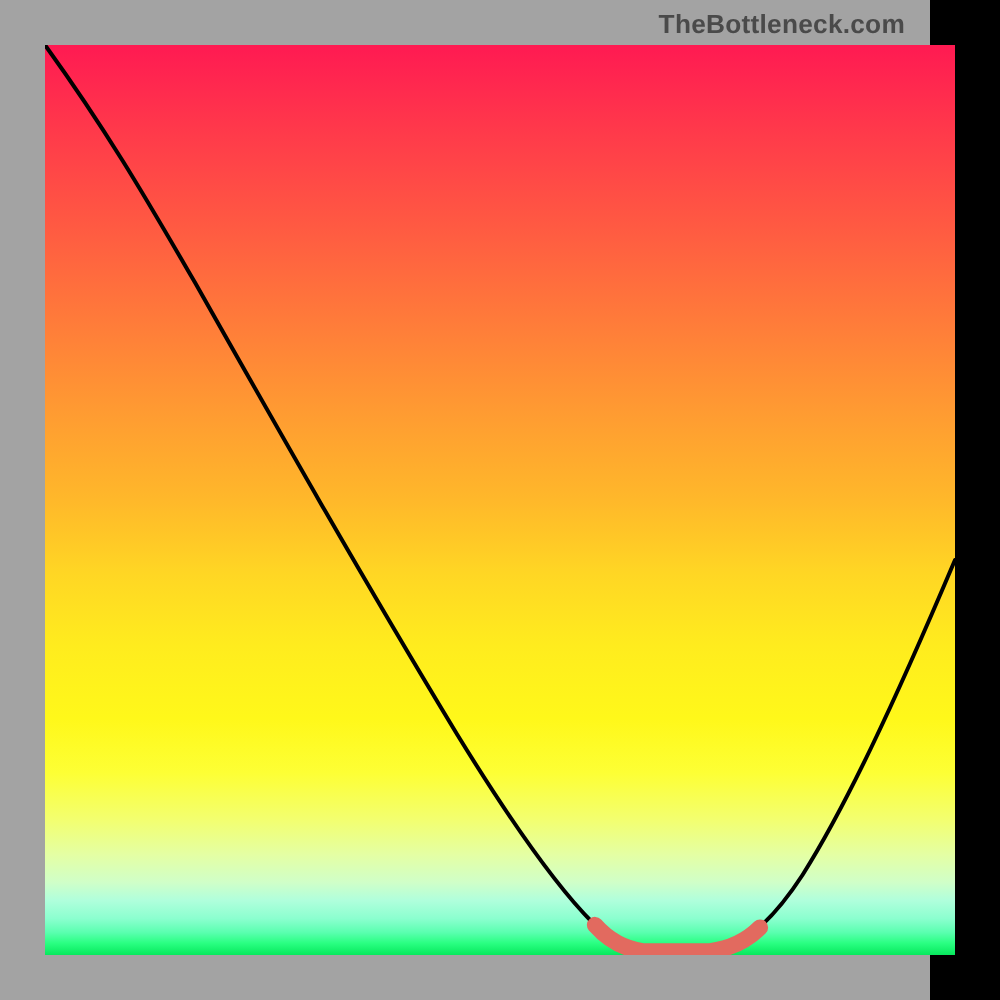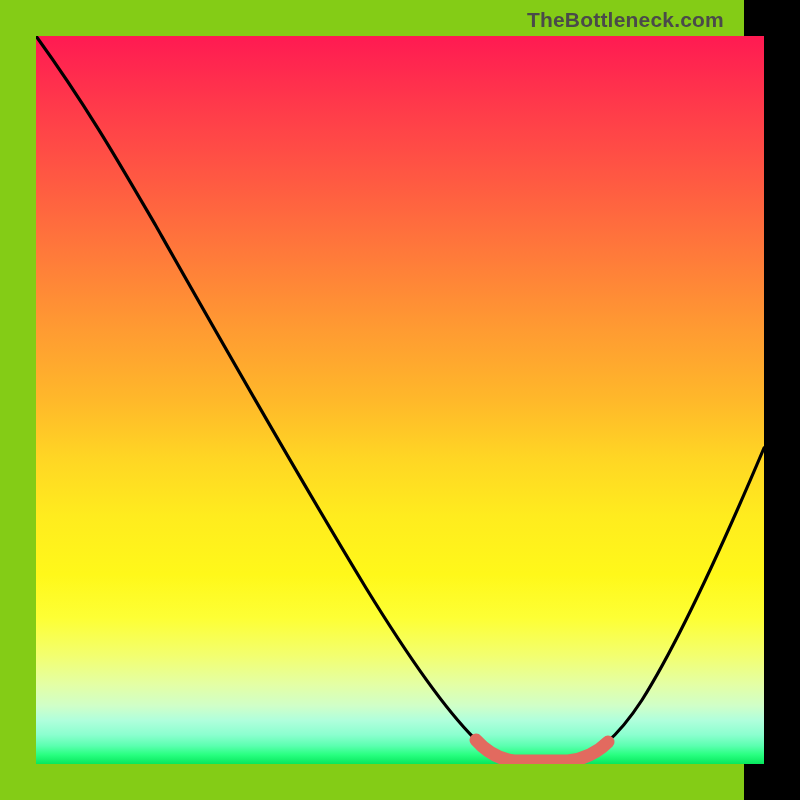--- a/index.html
+++ b/index.html
@@ -10,21 +10,21 @@
     background: #000;
     overflow: hidden;
     font-family: Arial, Helvetica, sans-serif;
   }
   .frame {
     position: absolute;
     left: 0;
     top: 0;
     width: 744px;
     height: 800px;
-    background: #84cc16;
+    background: #a3a3a3;
   }
   .plot {
     position: absolute;
     left: 36px;
     top: 36px;
     width: 728px;
     height: 728px;
     background: linear-gradient(
       to bottom,
       #ff1a52 0%,

